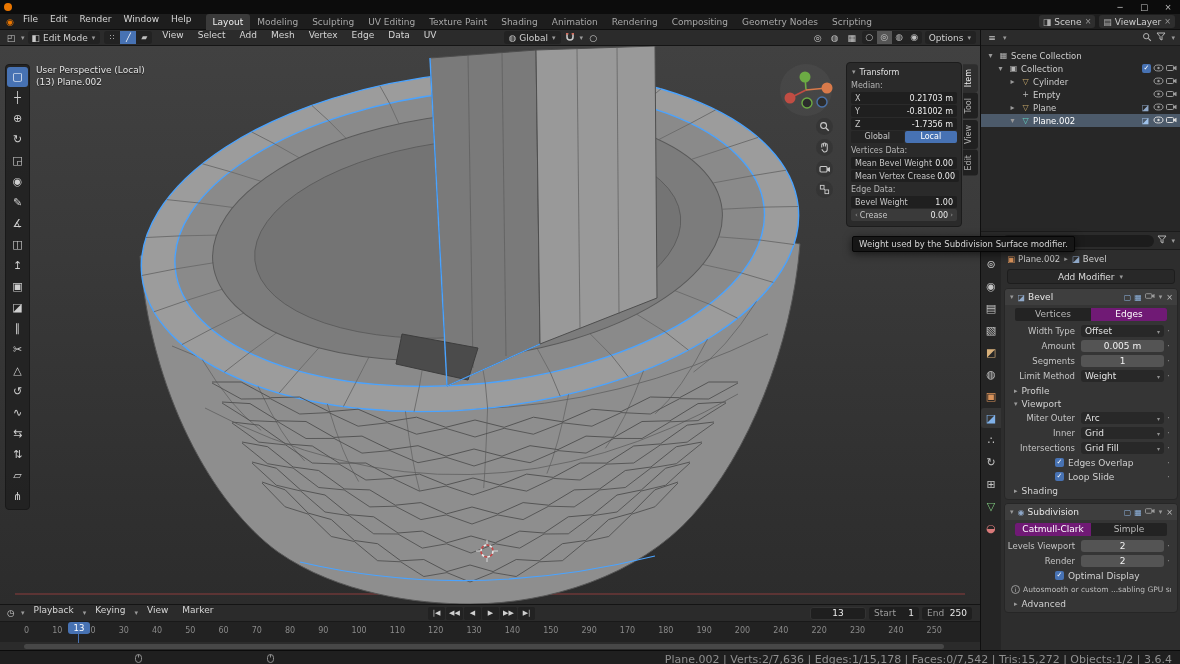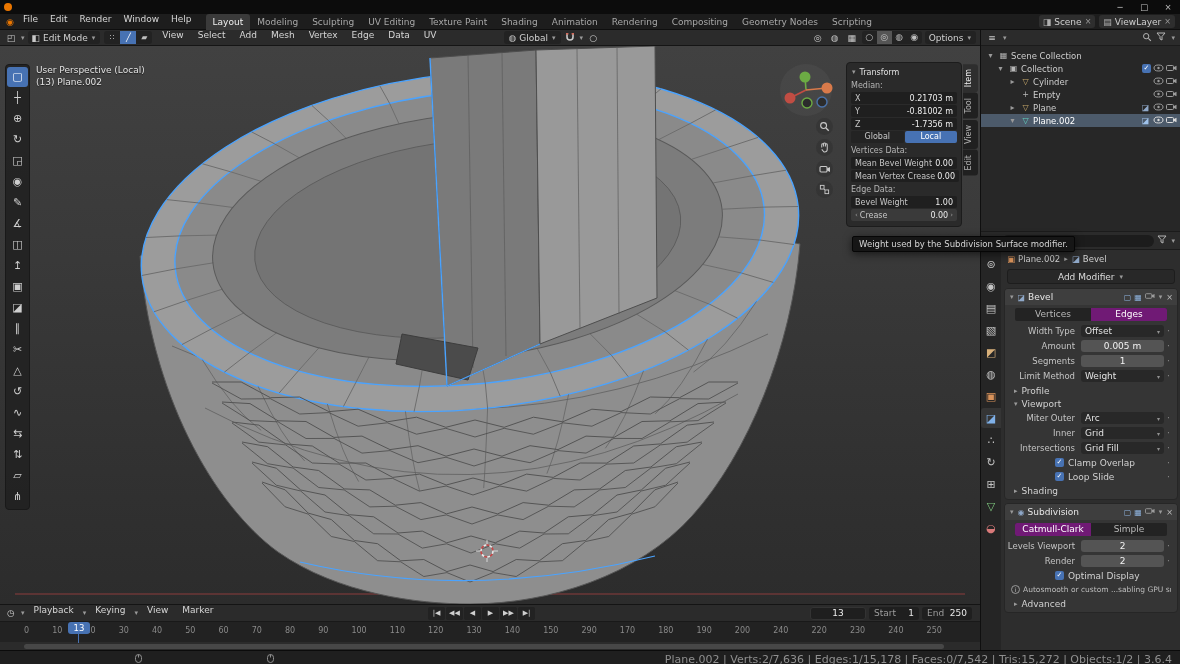--- a/index.html
+++ b/index.html
@@ -719,21 +719,21 @@
               <span class="dd">
                 <span>Grid Fill</span>
                 <span class="cv">▾</span>
               </span>
             </span>
           <span class="pdot">·</span>
         </div>
         <div class="cbrow">
           <span class="cbsp"></span>
           <span class="cb">✓</span>
-          <span>Clamp Overlap</span>
+          <span>Edges Overlap</span>
           <span class="pdot mla">·</span>
         </div>
         <div class="cbrow">
           <span class="cbsp"></span>
           <span class="cb">✓</span>
           <span>Loop Slide</span>
           <span class="pdot mla">·</span>
         </div>
         <div class="sub-h" style="margin-bottom:2px">
           <span class="chev">▸</span>

